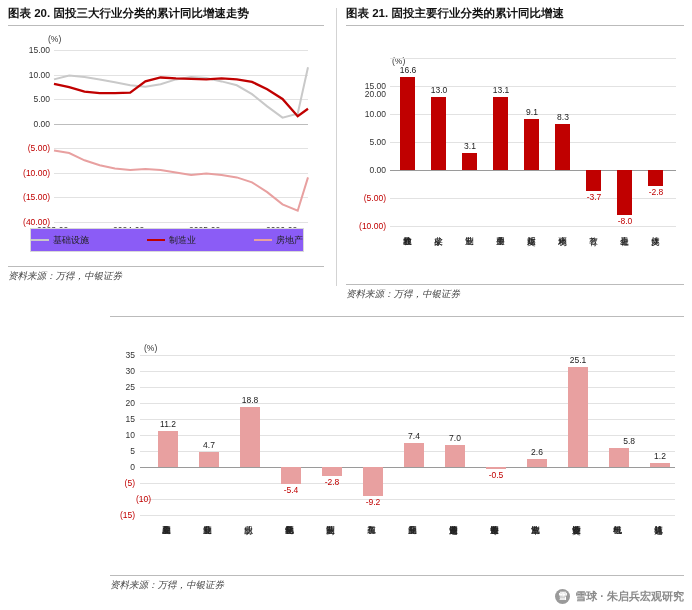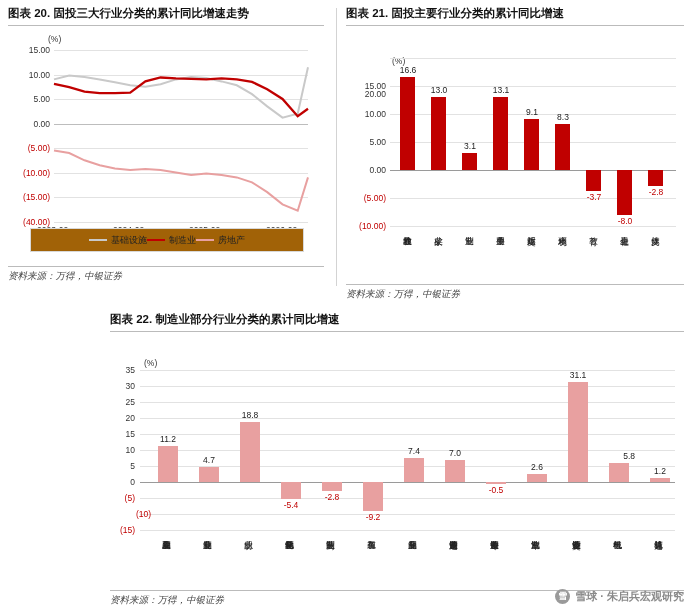--- a/index.html
+++ b/index.html
@@ -28,22 +28,22 @@
   .zeroline{position:absolute;border-top:1px solid #bdbdbd;}
   .bar{position:absolute;}
   .barlabel{position:absolute;font-size:8.5px;color:#222;text-align:center;}
   .barlabel.neg{color:#c00000;}
   .rot{
     position:absolute;font-size:8.5px;color:#222;
     writing-mode:vertical-rl;text-orientation:upright;
     letter-spacing:0px;line-height:10px;
   }
   .legend{
-    position:absolute;border:1px solid #d8d8d8;background:#a16207;
-    display:flex;align-items:center;justify-content:center;
+    position:absolute;border:1px solid #d8d8d8;background:#8b5cf6;
+    display:flex;align-items:center;justify-content:space-between;
     font-size:9px;color:#222;
   }
   .legend .item{display:flex;align-items:center;gap:4px;white-space:nowrap;}
   .swatch{width:18px;height:0;border-top:2px solid #000;display:inline-block;}
   .vsep{position:absolute;border-left:1px solid #d3d3d3;}
   .wm{
     position:absolute;right:8px;bottom:6px;display:flex;align-items:center;gap:5px;
     font-size:11px;color:#8a8a8a;font-weight:bold;
   }
   .wm .ball{
@@ -182,21 +182,20 @@
     <div class="rot" style="left:212px;top:204px;">水利环境</div>
     <div class="rot" style="left:243px;top:204px;">教育</div>
     <div class="rot" style="left:274px;top:204px;">卫生社会</div>
     <div class="rot" style="left:305px;top:204px;">文体娱</div>
   </div>
 
   <div class="src" style="margin-top:-2px;">资料来源：万得，中银证券</div>
 </div>
 
 <div class="panel" style="left:110px;top:312px;width:574px;height:290px;">
-  <div class="panel-title">图表 22.  制造业部分行业分类的累计同比增速</div>
   <hr class="hr">
 
   <div class="plotbox" style="position:relative;width:574px;height:250px;">
     <div class="axis-unit" style="left:34px;top:26px;">(%)</div>
 
     <div class="gridline" style="left:30px;top:38px;width:535px;"></div>
     <div class="ytick" style="left:0px;top:33px;width:25px;">35</div>
 
     <div class="gridline" style="left:30px;top:54px;width:535px;"></div>
     <div class="ytick" style="left:0px;top:49px;width:25px;text-align:right;">30</div>
@@ -252,21 +251,21 @@
     <div class="bar" style="left:335px;top:128px;width:20px;height:22px;background:#e8a0a0;"></div>
     <div class="barlabel" style="left:329px;top:116px;width:32px;">7.0</div>
 
     <div class="bar" style="left:376px;top:150px;width:20px;height:2px;background:#e8a0a0;"></div>
     <div class="barlabel neg" style="left:370px;top:153px;width:32px;">-0.5</div>
 
     <div class="bar" style="left:417px;top:142px;width:20px;height:8px;background:#e8a0a0;"></div>
     <div class="barlabel" style="left:411px;top:130px;width:32px;">2.6</div>
 
     <div class="bar" style="left:458px;top:50px;width:20px;height:100px;background:#e8a0a0;"></div>
-    <div class="barlabel" style="left:452px;top:38px;width:32px;">31.1</div>
+    <div class="barlabel" style="left:452px;top:38px;width:32px;">25.1</div>
 
     <div class="bar" style="left:499px;top:131px;width:20px;height:19px;background:#e8a0a0;"></div>
     <div class="barlabel" style="left:493px;top:119px;width:32px;text-align:right;">5.8</div>
 
     <div class="bar" style="left:540px;top:146px;width:20px;height:4px;background:#e8a0a0;"></div>
     <div class="barlabel" style="left:534px;top:134px;width:32px;">1.2</div>
 
     <div class="rot" style="left:52px;top:202px;">农副食品加工业</div>
     <div class="rot" style="left:93px;top:202px;">食品制造业</div>
     <div class="rot" style="left:134px;top:202px;">纺织业</div>

